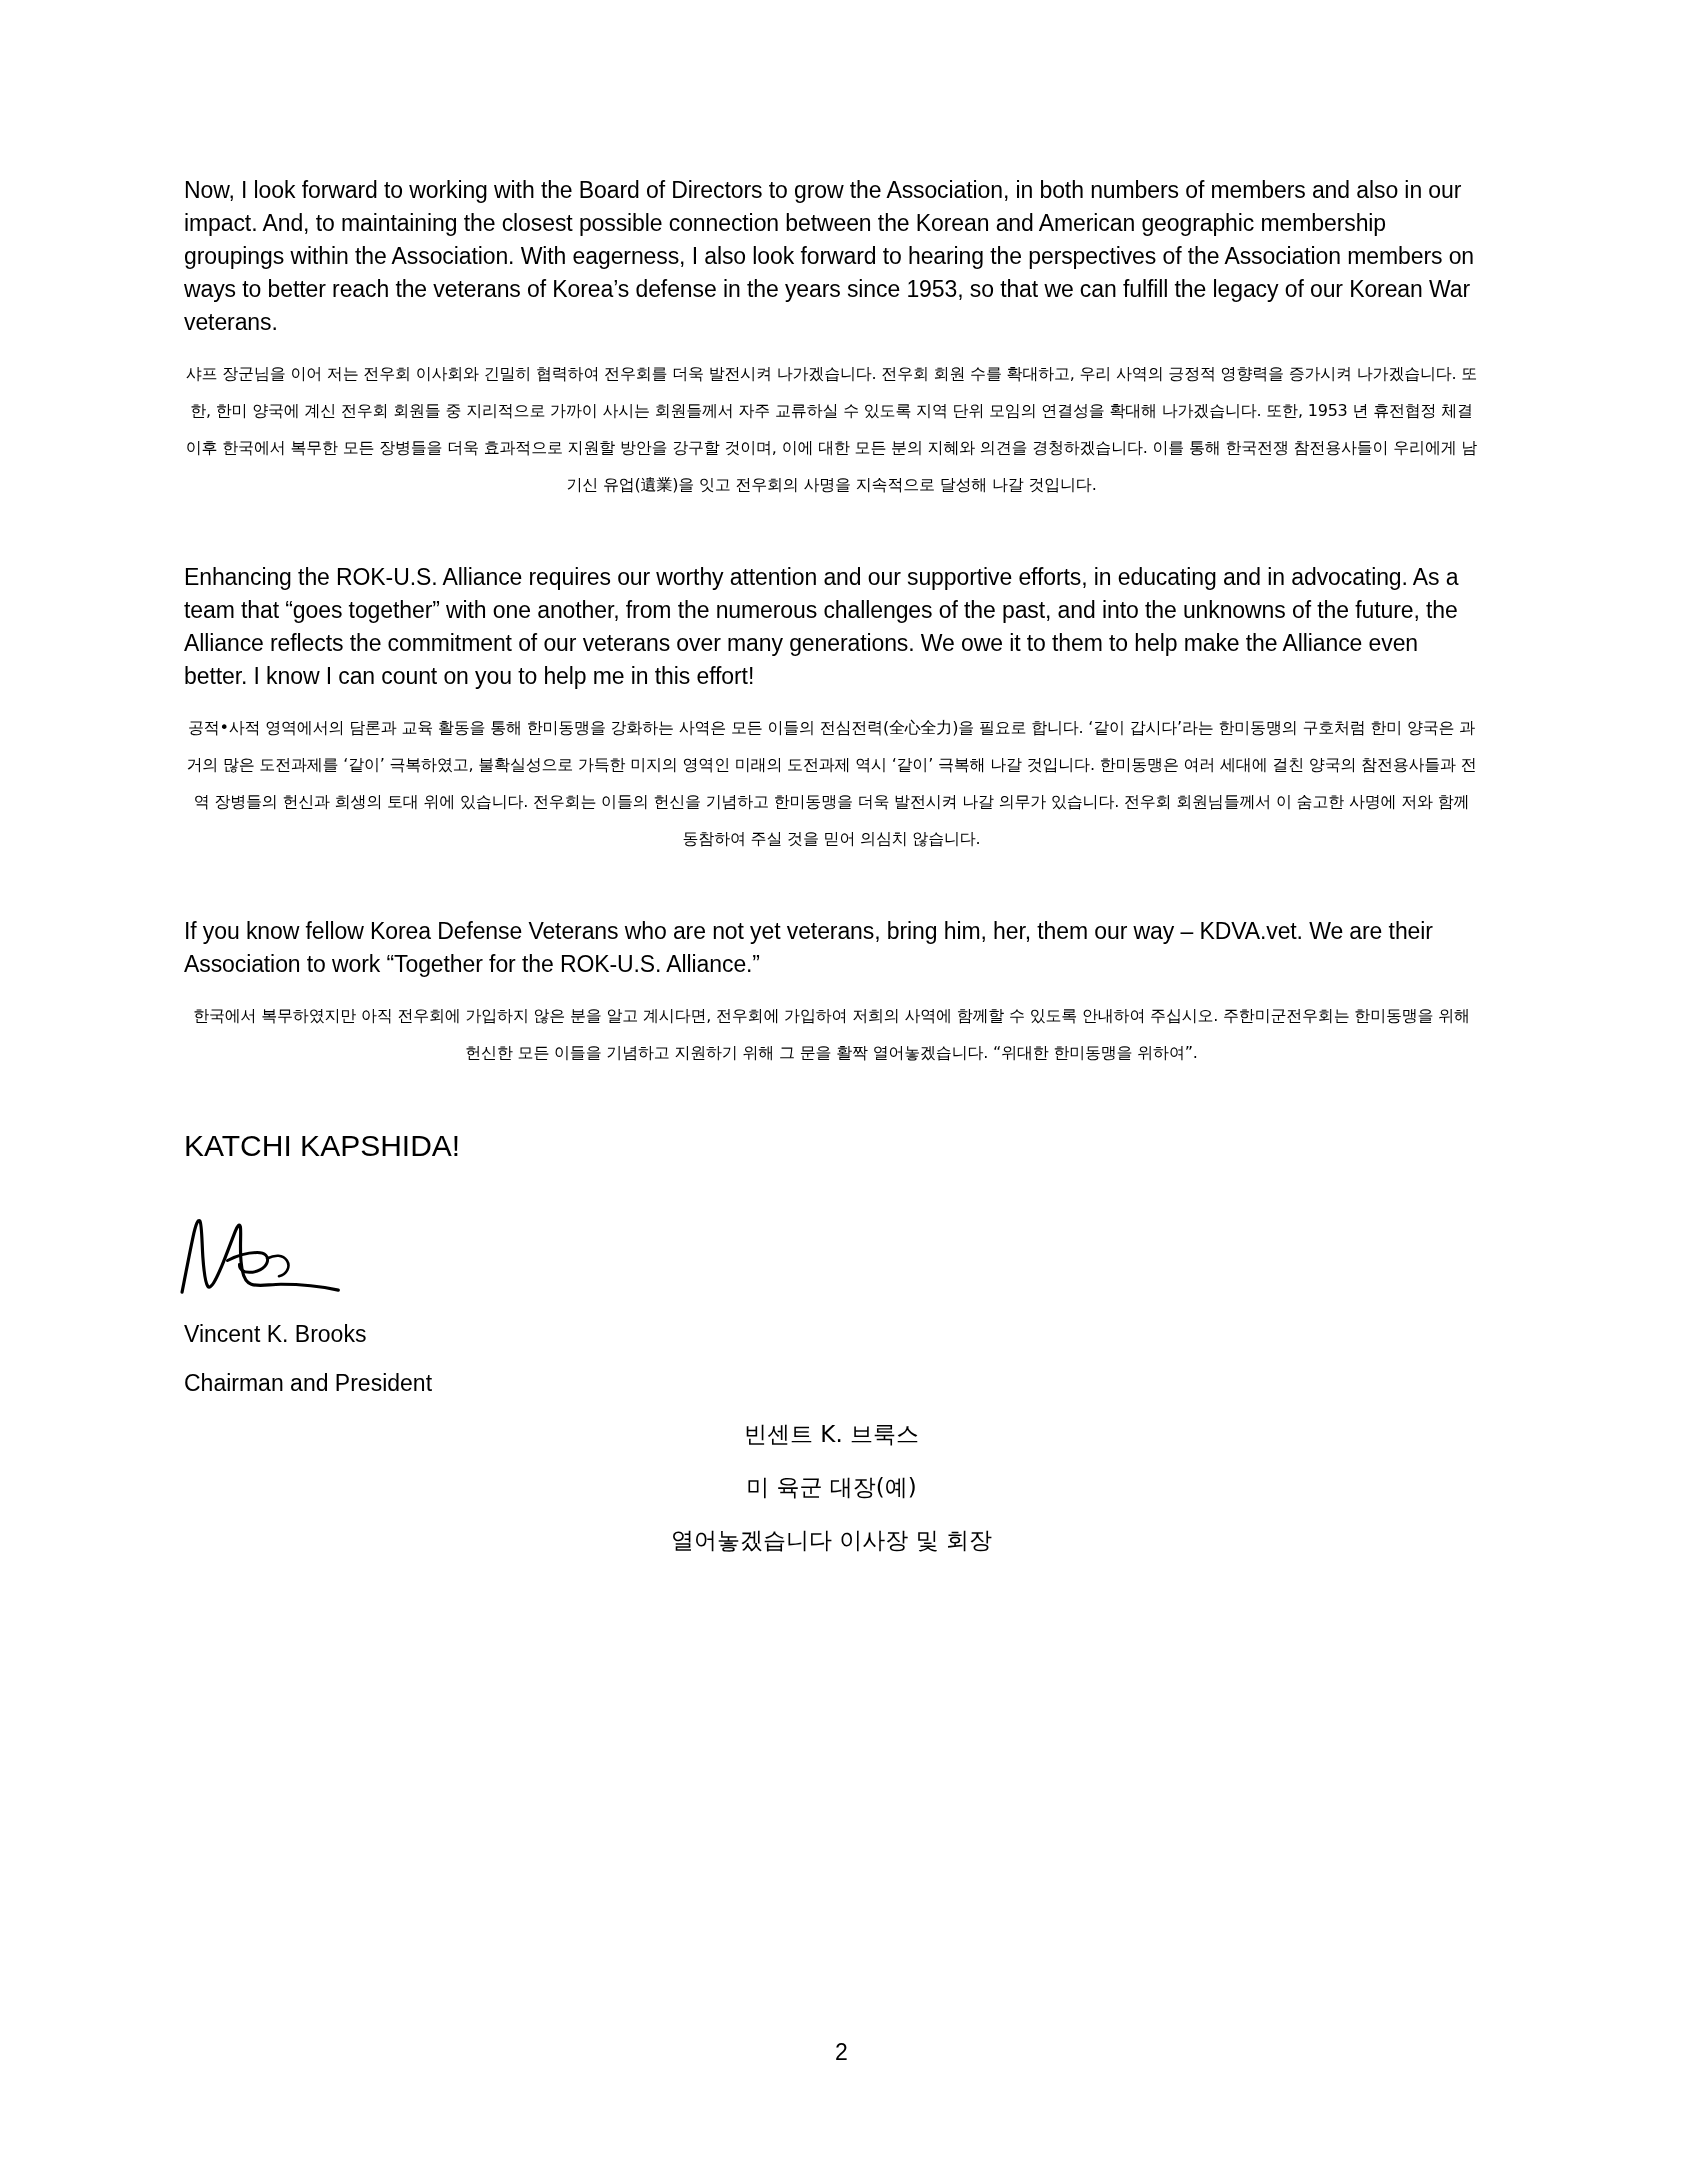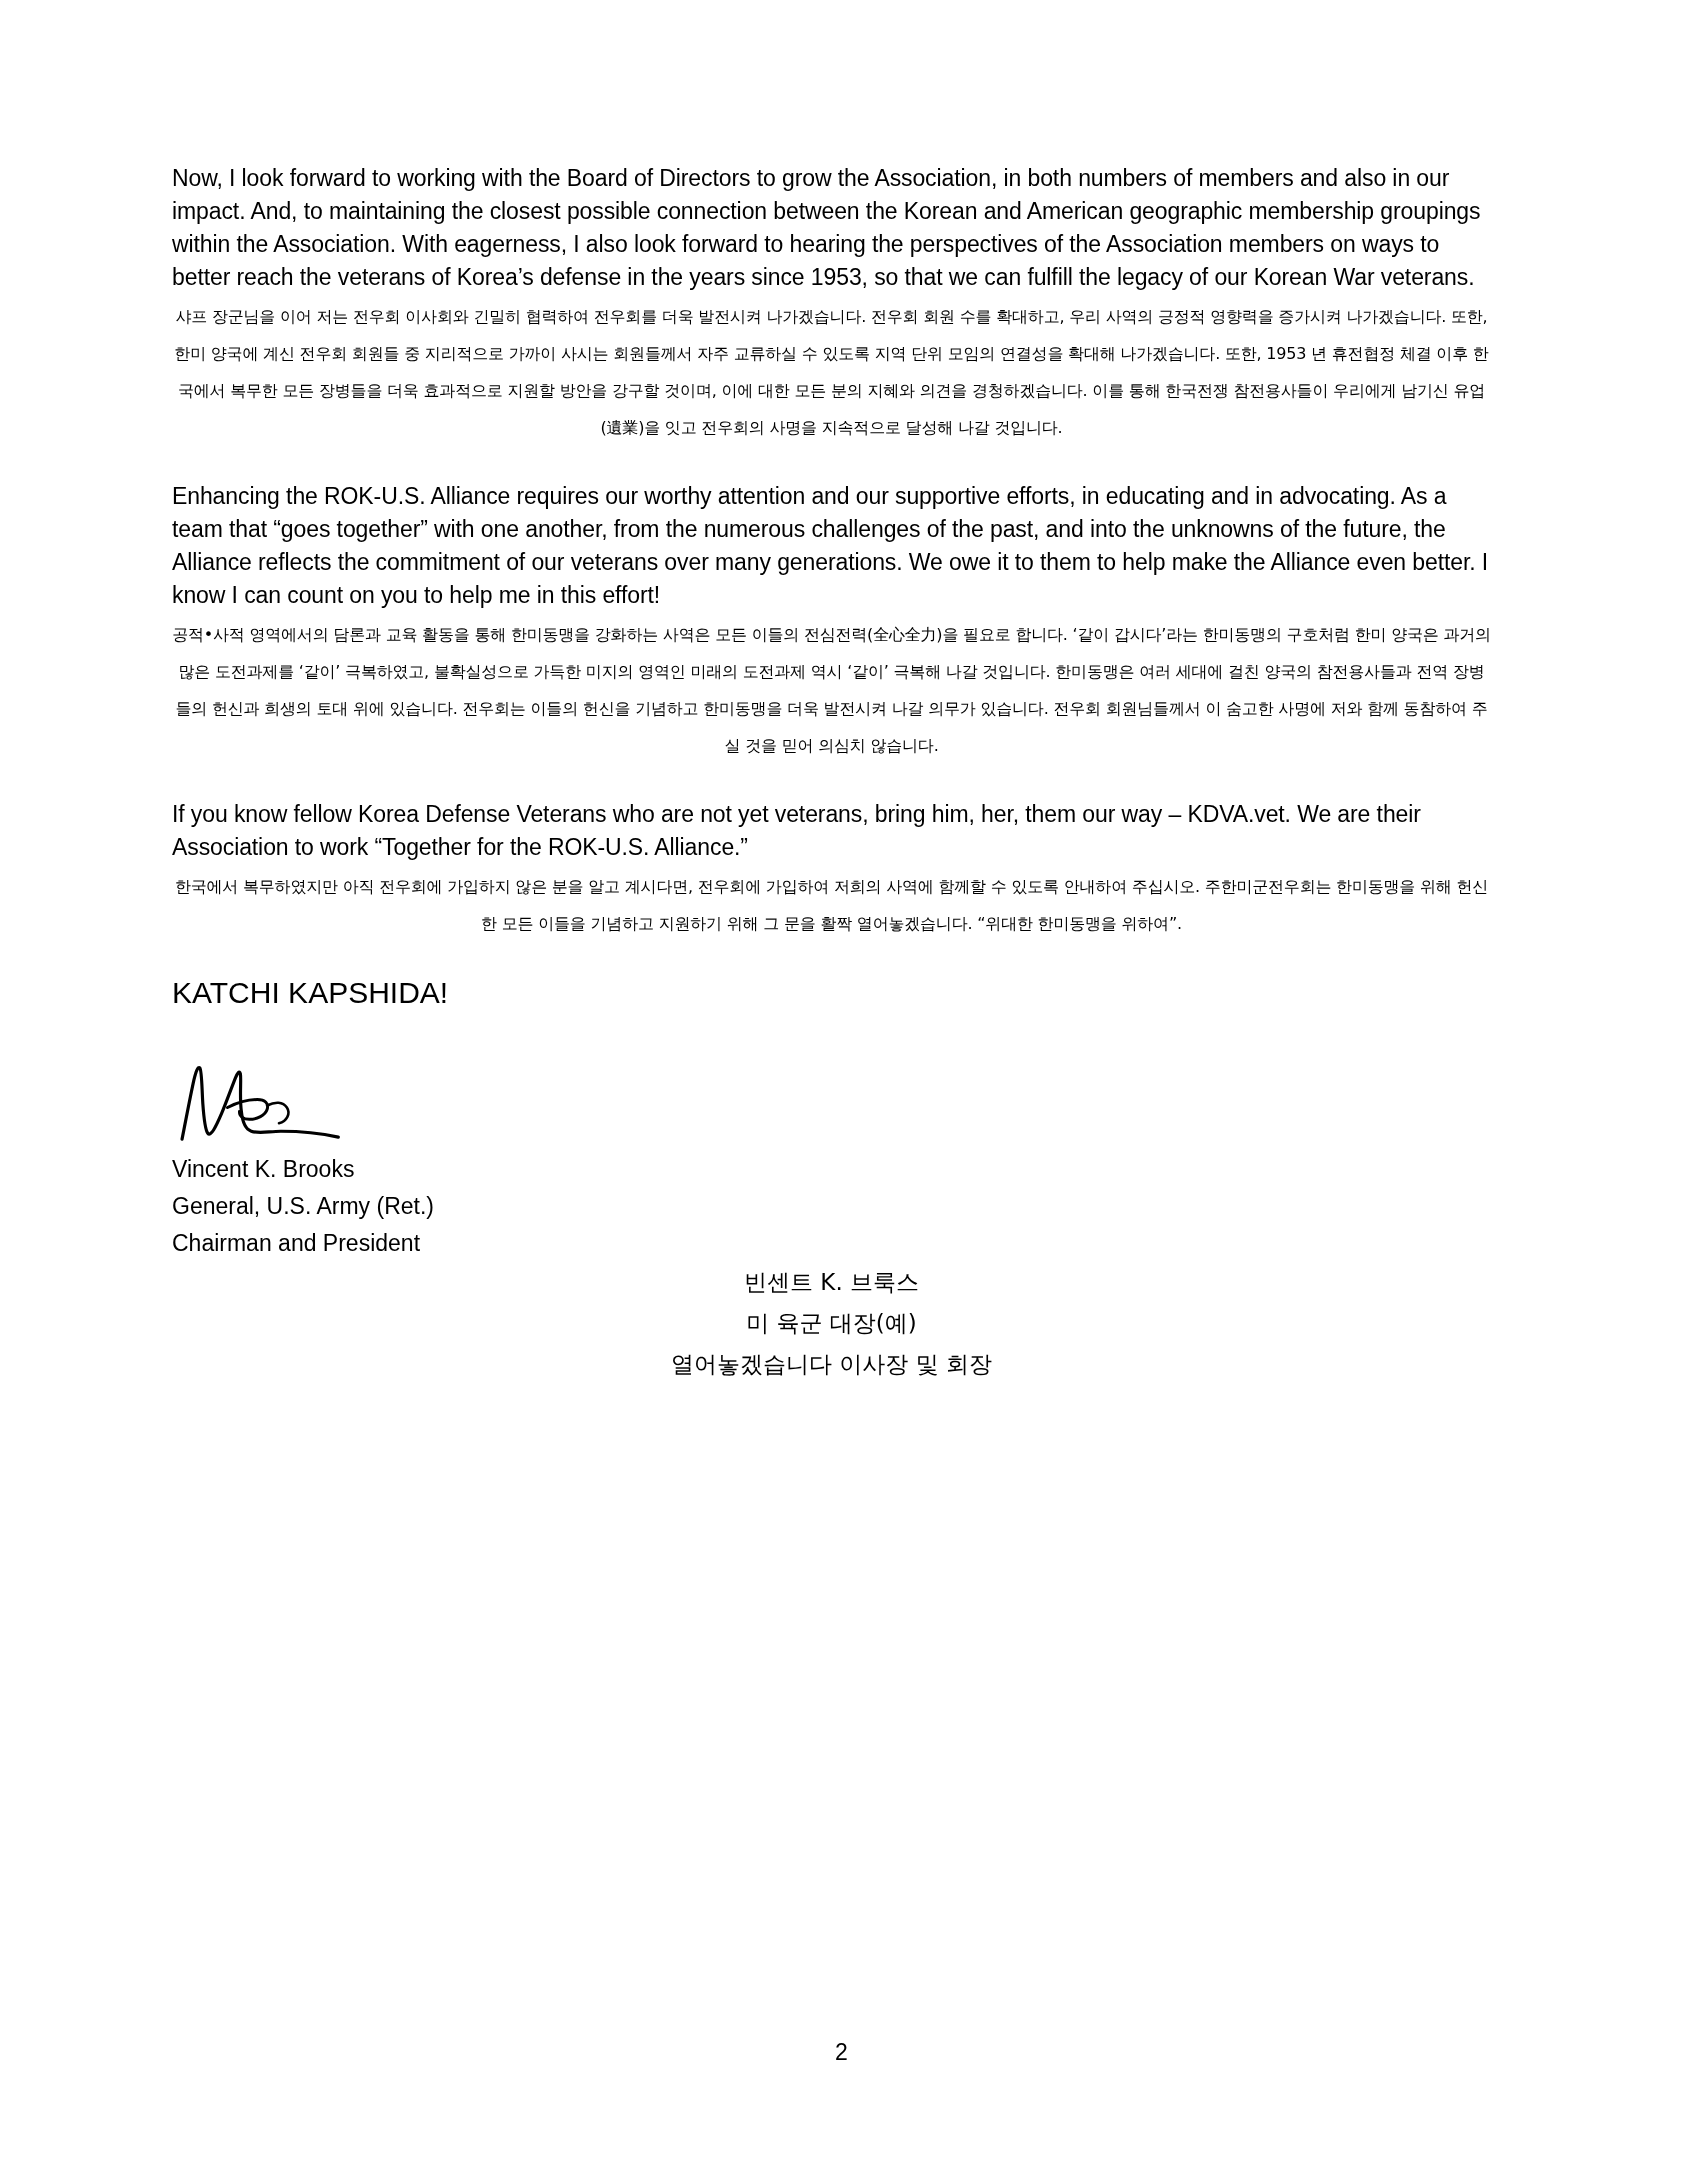--- a/index.html
+++ b/index.html
@@ -23,21 +23,21 @@
     background: #ffffff;
     overflow: hidden;
   }
   .content {
     position: absolute;
     left: 168px;
     top: 158px;
     width: 1327px;
   }
   p {
-    margin: 4px;
+    margin: 16px;
     padding: 0;
   }
   .en {
     font-family: "Liberation Sans", sans-serif;
     font-size: 23px;
     line-height: 33px;
     letter-spacing: -0.1px;
     text-align: left;
   }
   .ko {
@@ -116,21 +116,20 @@
 
     <div class="sig-block">
       <div class="signature">
         <svg width="297" height="89" viewBox="0 0 300 90" xmlns="http://www.w3.org/2000/svg">
           <path d="M10 78 C14 58 18 36 22 18 C24 10 26 4 28 6 C30 9 30 26 31 42 C32 56 33 68 36 72 C39 76 44 66 50 52 C55 40 60 26 64 16 C66 11 68 8 69 12 C70 18 68 36 70 50 C71 60 74 68 80 70 C88 73 98 70 110 70 C130 70 150 72 168 76" fill="none" stroke="#000" stroke-width="3.2" stroke-linecap="round" stroke-linejoin="round"></path>
           <path d="M56 46 C64 42 76 38 86 38 C94 38 98 42 96 48 C94 54 86 58 78 58 C72 58 68 55 68 50" fill="none" stroke="#000" stroke-width="3" stroke-linecap="round" fill-opacity="0"></path>
           <path d="M96 44 C104 40 112 40 116 46 C120 52 116 60 108 62" fill="none" stroke="#000" stroke-width="2.6" stroke-linecap="round"></path>
         </svg>
       </div>
       <p class="sig-name-en">Vincent K. Brooks</p>
-      <p class="sig-name-en">General, U.S. Army (Ret.)</p>
       <p class="sig-name-en">Chairman and President</p>
       <p class="sig-name-ko">빈센트 K. 브룩스</p>
       <p class="sig-name-ko">미 육군 대장(예)</p>
       <p class="sig-name-ko">열어놓겠습니다 이사장 및 회장</p>
     </div>
 
   </div>
 
   <div class="page-number">2</div>
 </div>

